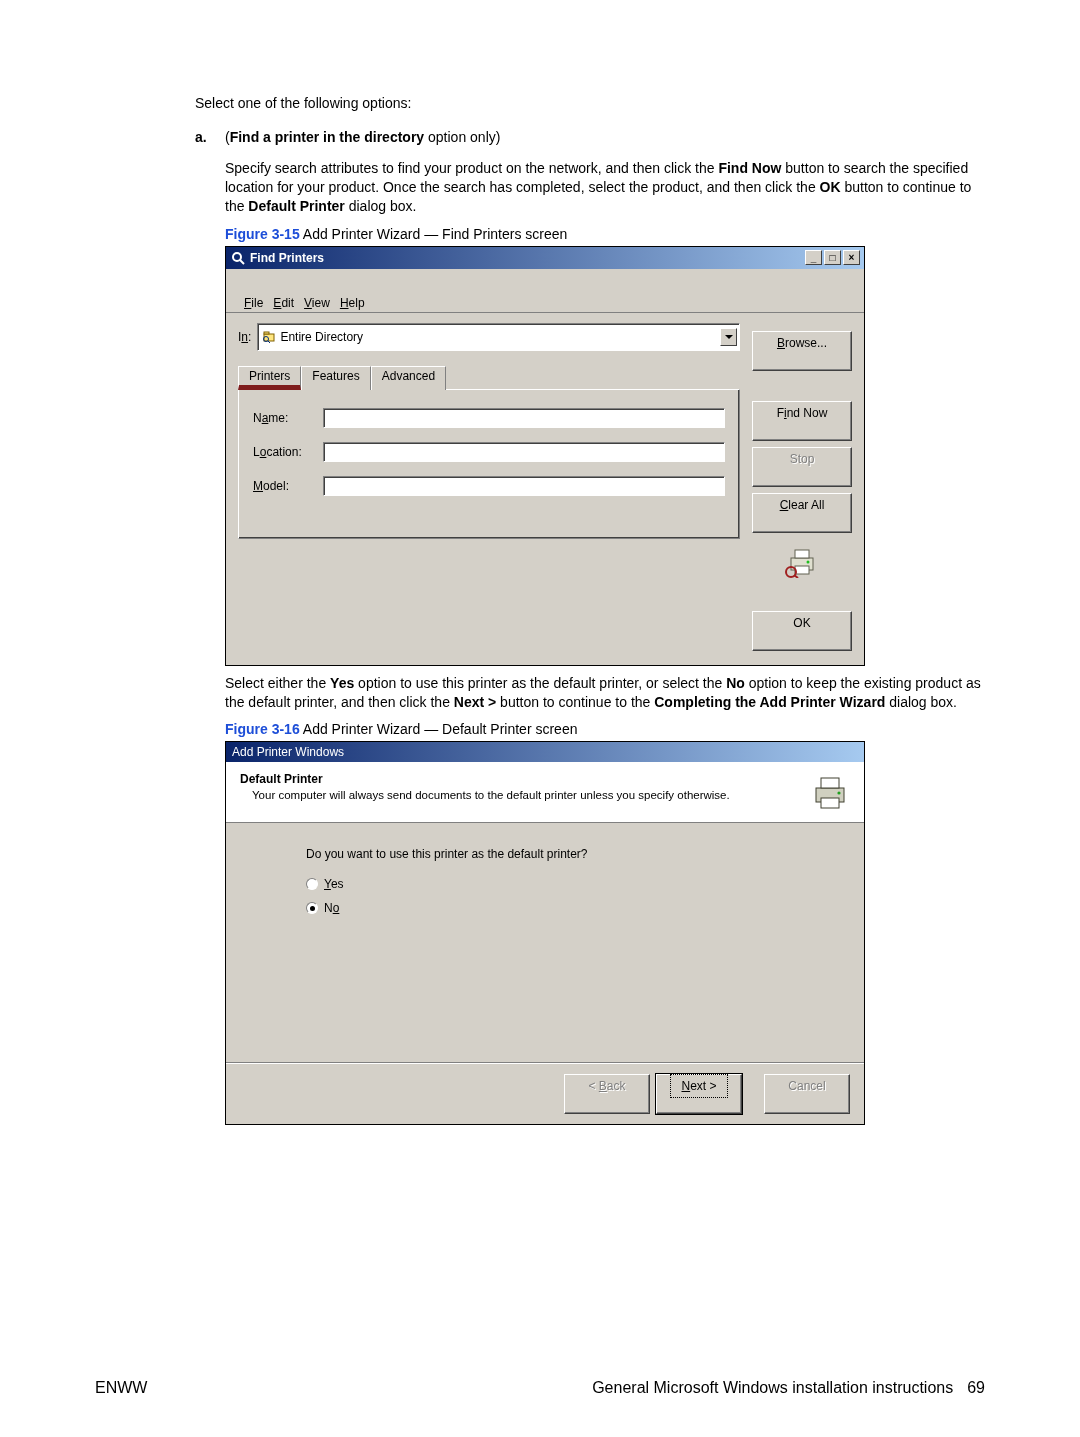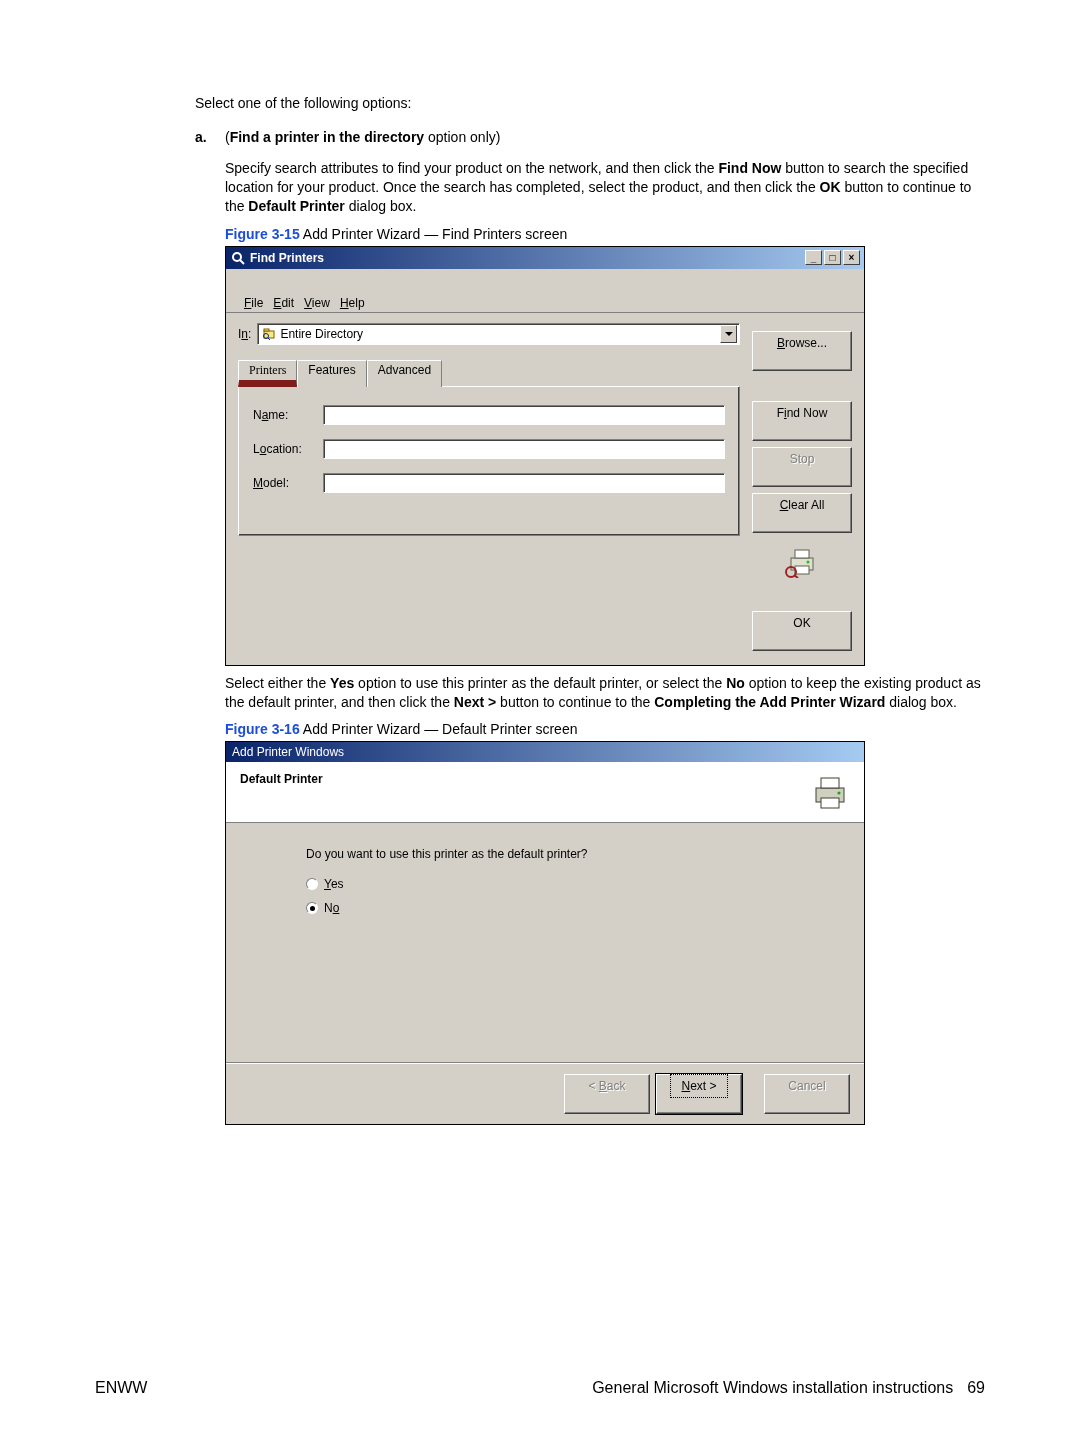--- a/index.html
+++ b/index.html
@@ -75,21 +75,21 @@
     gap: 12px;
     align-items: flex-start;
   }
   .find-left { flex: 1; }
   .find-right { width: 100px; display: flex; flex-direction: column; gap: 6px; align-items: stretch; }
 
   .row-in { display: flex; align-items: center; gap: 6px; margin-bottom: 14px; }
   .row-in .lbl u { text-decoration: underline; }
   .combo2k {
     flex: 1;
-    height: 22px;
+    height: 28px;
     background: #fff;
     border-top: 1px solid #808080; border-left: 1px solid #808080;
     border-right: 1px solid #fff; border-bottom: 1px solid #fff;
     box-shadow: inset 1px 1px 0 #404040;
     display: flex; align-items: center; padding: 0 2px 0 4px; gap: 4px;
   }
   .combo2k .ddbtn {
     width: 17px; height: 18px;
     background: #d4d0c8;
     border-top: 1px solid #fff; border-left: 1px solid #fff;
@@ -125,23 +125,22 @@
     margin-bottom: -1px;
   }
   .tab2k {
     padding: 2px 10px;
     border-top: 1px solid #fff; border-left: 1px solid #fff; border-right: 1px solid #808080;
     background: #d4d0c8;
     position: relative;
     top: 1px;
   }
   .tab2k.active {
-    border-bottom: 7px solid #7f1d1d;
+    border-bottom: 5px solid #7f1d1d;
     z-index: 2;
-    font-family: Liberation Serif, serif;
   }
   .tabpanel2k {
     border-top: 1px solid #fff; border-left: 1px solid #fff;
     border-right: 1px solid #808080; border-bottom: 1px solid #808080;
     box-shadow: inset -1px -1px 0 #404040;
     padding: 18px 14px 28px 14px;
   }
   .field-row { display: flex; align-items: center; margin-bottom: 14px; gap: 10px; }
   .field-row .flabel { width: 60px; }
   .field-row .flabel u { text-decoration: underline; }
@@ -340,20 +339,21 @@
   <div class="fig-caption">
     <span class="figref">Figure 3-16</span><span>  Add Printer Wizard — Default Printer screen</span>
   </div>
 
   <div class="figure">
     <div class="wizard-dlg">
       <div class="wizard-title">Add Printer Windows</div>
       <div class="wizard-header">
         <div class="wh-text">
           <div class="wh-title">Default Printer</div>
+          <div class="wh-sub">Your computer will always send documents to the default printer unless you specify otherwise.</div>
         </div>
         <div>
           <svg width="40" height="40" viewBox="0 0 40 40">
             <rect x="6" y="16" width="28" height="14" fill="#d0d0c0" stroke="#404030"></rect>
             <rect x="11" y="6" width="18" height="10" fill="#fff" stroke="#404030"></rect>
             <rect x="11" y="26" width="18" height="10" fill="#fff" stroke="#404030"></rect>
             <circle cx="29" cy="21" r="1.6" fill="#20a020"></circle>
           </svg>
         </div>
       </div>

